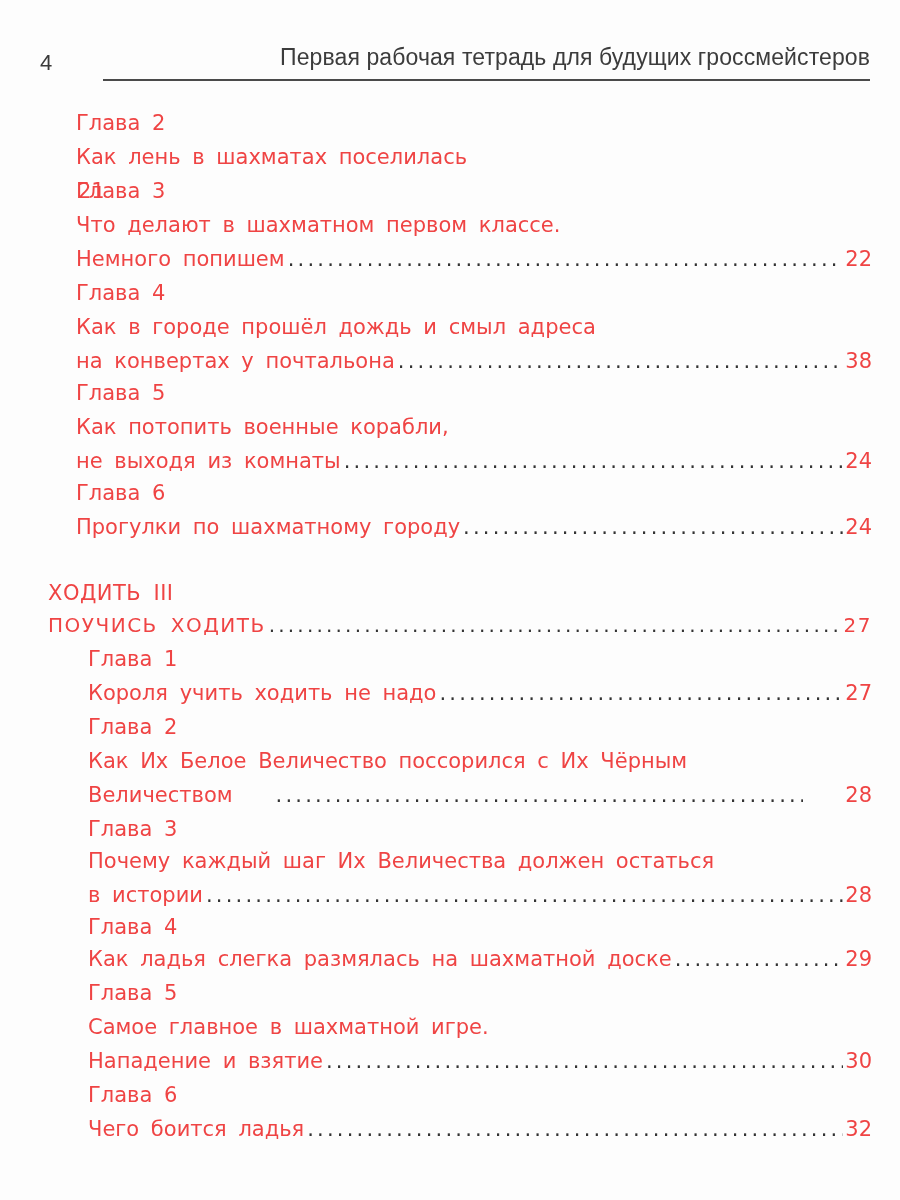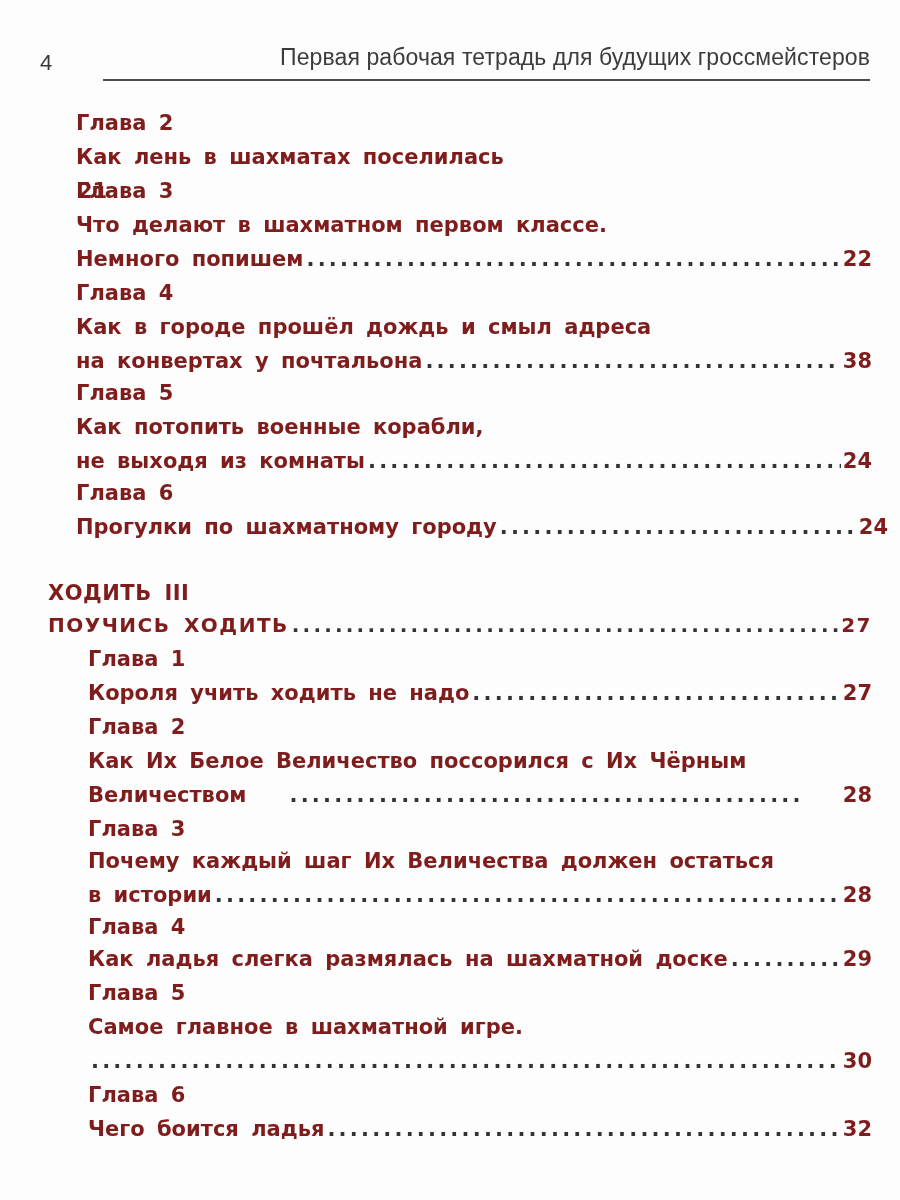--- a/index.html
+++ b/index.html
@@ -53,22 +53,21 @@
       top: 100px;
       width: 900px;
     }
     .line {
       position: absolute;
       height: 34px;
       font-size: 21px;
       line-height: 34px;
       white-space: nowrap;
       word-spacing: 5px;
-      color: #7f1d1d;
-      font-weight: bold;
+      color: #ef4444;
     }
     .entry {
       display: flex;
       align-items: baseline;
     }
     .entry .title { flex: 0 0 auto; }
     .entry .dots {
       flex: 1 1 auto;
       overflow: hidden;
       letter-spacing: 3.2px;
@@ -122,21 +121,21 @@
 
   <div class="line" style="left:76px; top:276px;">Глава 5</div>
   <div class="line" style="left:76px; top:310px;">Как потопить военные корабли,</div>
   <div class="line entry" style="left:76px; right:28px; top:344px;">
     <span class="title">не выходя из комнаты</span>
     <span class="dots"></span>
     <span class="page">24</span>
   </div>
 
   <div class="line" style="left:76px; top:376px;">Глава 6</div>
-  <div class="line entry" style="left:76px; right:12px; top:410px;">
+  <div class="line entry" style="left:76px; right:28px; top:410px;">
     <span class="title">Прогулки по шахматному городу</span>
     <span class="dots"></span>
     <span class="page">24</span>
   </div>
 
   <div class="line part-label" style="left:48px; top:476px;">ХОДИТЬ III</div>
   <div class="line entry part-title" style="left:48px; right:28px; top:508px;">
     <span class="title">ПОУЧИСЬ ХОДИТЬ</span>
     <span class="dots"></span>
     <span class="page">27</span>
@@ -168,20 +167,21 @@
   <div class="line" style="left:88px; top:810px;">Глава 4</div>
   <div class="line entry" style="left:88px; right:28px; top:842px;">
     <span class="title">Как ладья слегка размялась на шахматной доске</span>
     <span class="dots"></span>
     <span class="page">29</span>
   </div>
 
   <div class="line" style="left:88px; top:876px;">Глава 5</div>
   <div class="line" style="left:88px; top:910px;">Самое главное в шахматной игре.</div>
   <div class="line entry" style="left:88px; right:28px; top:944px;">
+    <span class="title">Нападение и взятие</span>
     <span class="dots"></span>
     <span class="page">30</span>
   </div>
 
   <div class="line" style="left:88px; top:978px;">Глава 6</div>
   <div class="line entry" style="left:88px; right:28px; top:1012px;">
     <span class="title">Чего боится ладья</span>
     <span class="dots"></span>
     <span class="page">32</span>
   </div>

